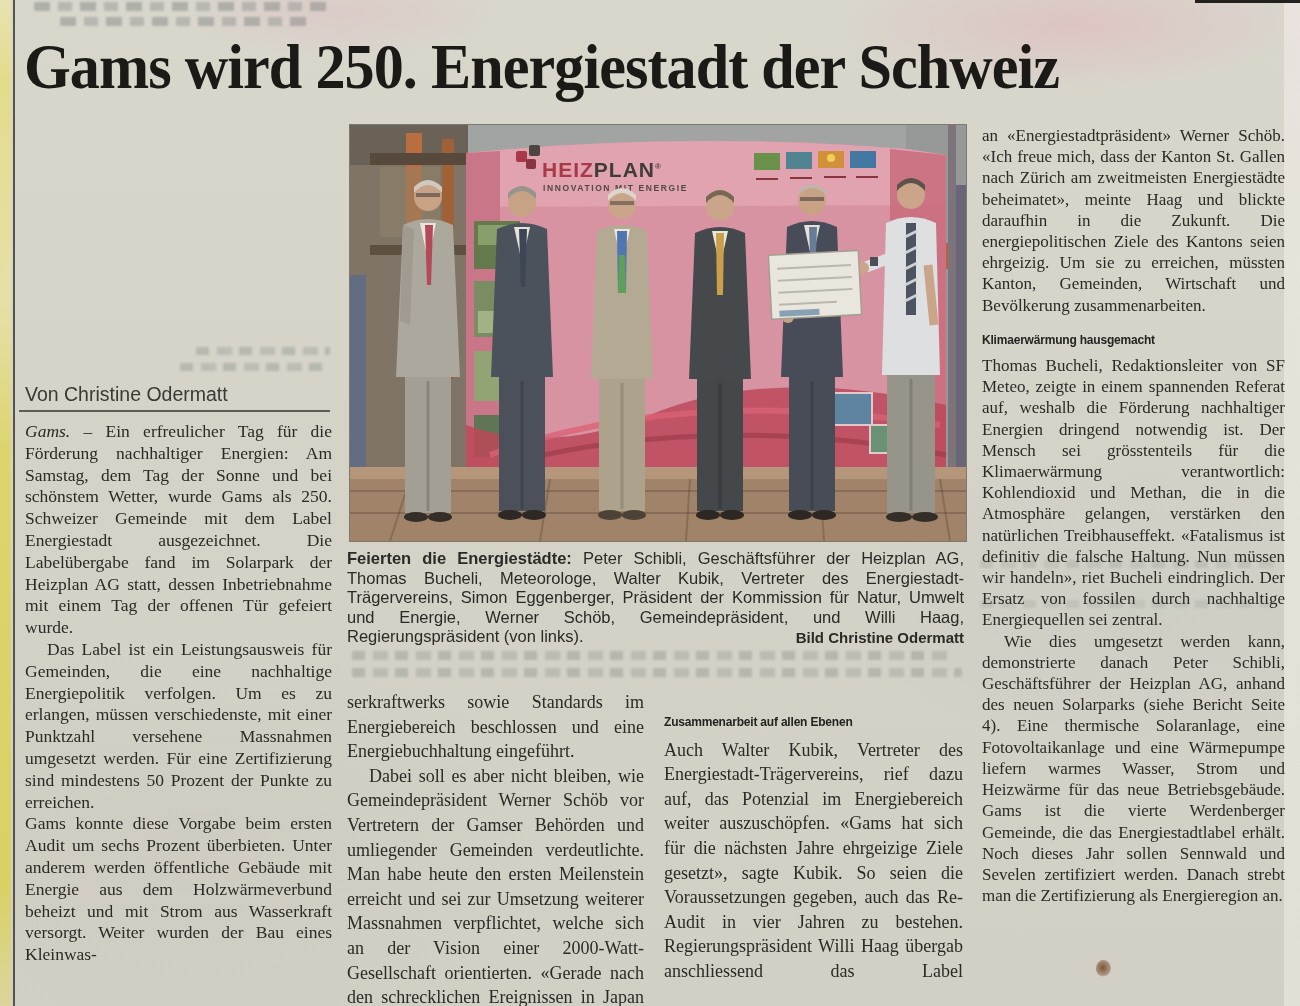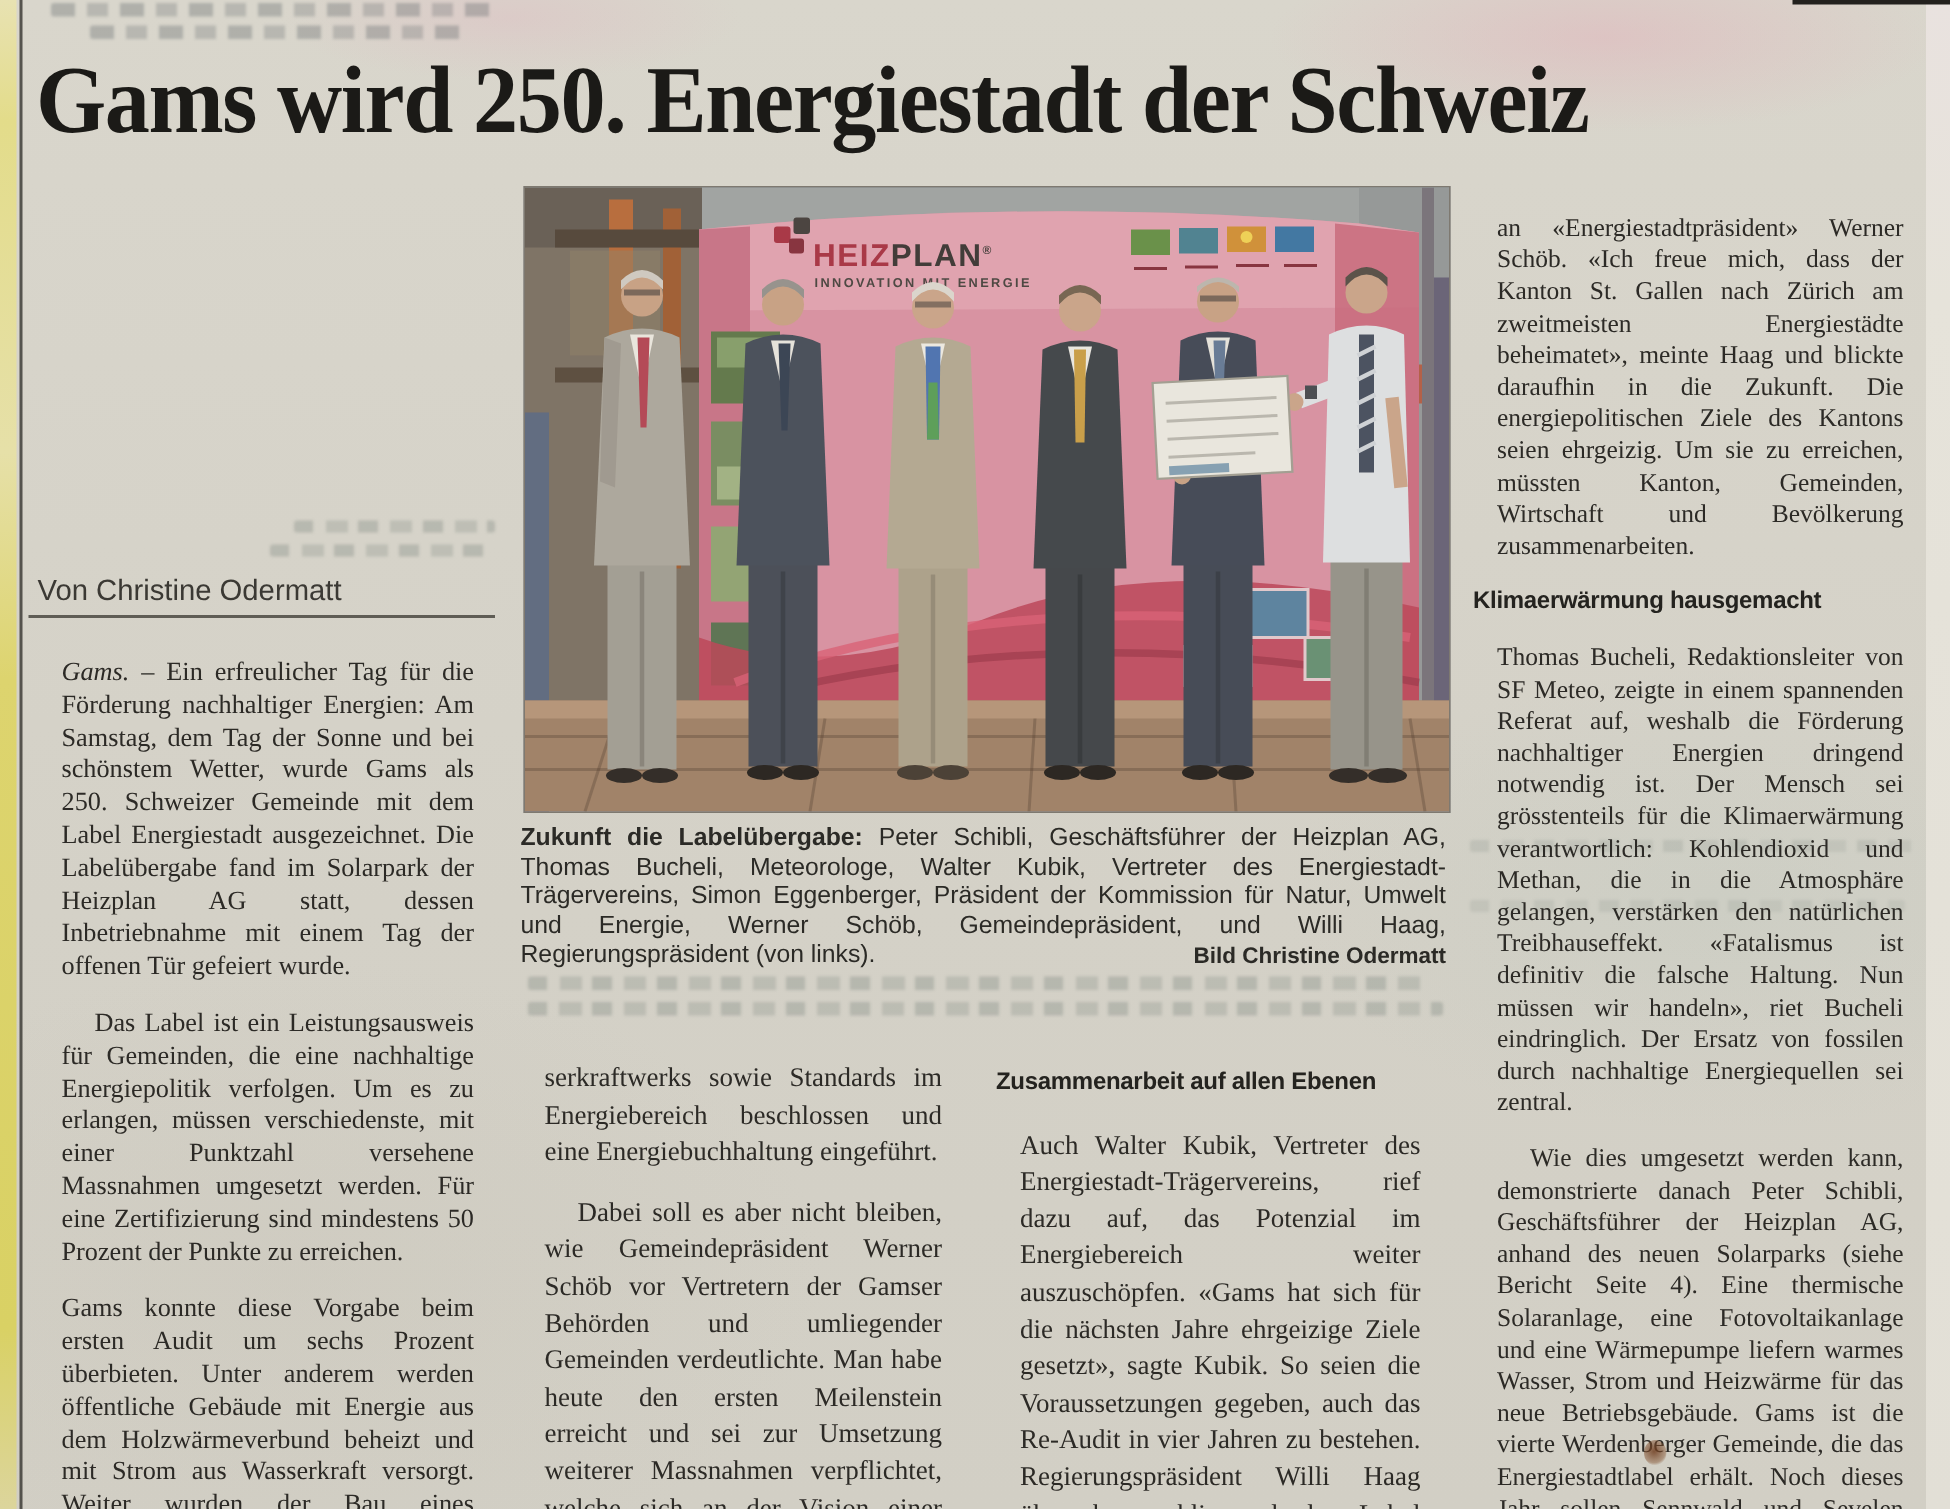--- a/index.html
+++ b/index.html
@@ -28,24 +28,24 @@
   .headline{position:absolute;left:24px;top:30px;width:1180px;margin:0;
     font-size:64px;font-weight:700;color:#1b1a17;letter-spacing:-1px;white-space:nowrap;
     transform:scaleX(.94);transform-origin:left top;}
   .lead{position:absolute;left:25px;top:131px;width:304px;
     font-size:21.5px;line-height:24px;font-weight:700;color:#32302b;text-align:left;}
   .byline{position:absolute;left:25px;top:383px;width:305px;
     font-family:"Liberation Sans", sans-serif;font-size:19.5px;color:#3b3934;}
   .byline-rule{position:absolute;left:19px;top:410px;width:311px;height:2px;background:#4a4841;opacity:.85;}
 
   .col{position:absolute;text-align:justify;}
-  .col p{margin:16px;}
+  .col p{margin:0;}
   .col p.indent{text-indent:22px;}
   .col p.cont{text-align-last:justify;}
-  .col h3{font-family:"Liberation Sans", sans-serif;font-size:16px;margin:13px 0 3px 0;color:#24231f;letter-spacing:-.2px;}
+  .col h3{font-family:"Liberation Sans", sans-serif;font-size:12px;margin:13px 0 3px 0;color:#24231f;letter-spacing:-.2px;}
   .col1{left:25px;top:421px;width:307px;font-size:17.5px;line-height:21.8px;}
   .col2{left:347px;top:690px;width:297px;font-size:18px;line-height:24.6px;}
   .col3{left:664px;top:690px;width:299px;font-size:18px;line-height:24.6px;}
   .col3 h3{margin-top:20px;}
   .col4{left:982px;top:125px;width:303px;font-size:17px;line-height:21.2px;}
   .col4 h3{margin-top:14px;margin-bottom:4px;}
   .ital{font-style:italic;}
 
   .photo{position:absolute;left:345px;top:120px;width:618px;height:418px;margin:4px;
     border:1px solid #7e7970;background:#8f9496;box-sizing:border-box;}
@@ -277,21 +277,21 @@
             <line x1="428" y1="178" x2="486" y2="178"></line>
         </g>
         <rect x="428" y="184" width="40" height="6" fill="#4e7c9c" opacity=".7"></rect>
       </g>
 
       <rect x="0" y="0" width="616" height="416" fill="rgba(210,200,185,.12)"></rect>
     </svg>
   </figure>
 
   <figcaption class="caption">
-    <span class="cap-bold">Zukunft die Labelübergabe:</span>
+    <span class="cap-bold">Feierten die Energiestädte:</span>
     <span>Peter Schibli, Geschäftsführer der Heizplan AG, Thomas Bucheli, Meteorologe, Walter Kubik, Vertreter des Energiestadt-Trägervereins, Simon Eggenberger, Präsident der Kommission für Natur, Umwelt und Energie, Werner Schöb, Gemeindepräsident, und Willi Haag, Regierungspräsident (von links).</span>
     <span class="credit">Bild Christine Odermatt</span>
   </figcaption>
 
   <div class="col col2">
     <p>serkraftwerks sowie Standards im Energiebereich beschlossen und eine Energiebuchhaltung eingeführt.</p>
     <p class="indent cont">Dabei soll es aber nicht bleiben, wie Gemeindepräsident Werner Schöb vor Vertretern der Gamser Behörden und umliegender Gemeinden verdeutlichte. Man habe heute den ersten Meilenstein erreicht und sei zur Umsetzung weiterer Massnahmen verpflichtet, welche sich an der Vision einer 2000-Watt-Gesellschaft orientierten. «Gerade nach den schrecklichen Ereignissen in Japan ist wohl</p>
   </div>
 
   <div class="col col3">

